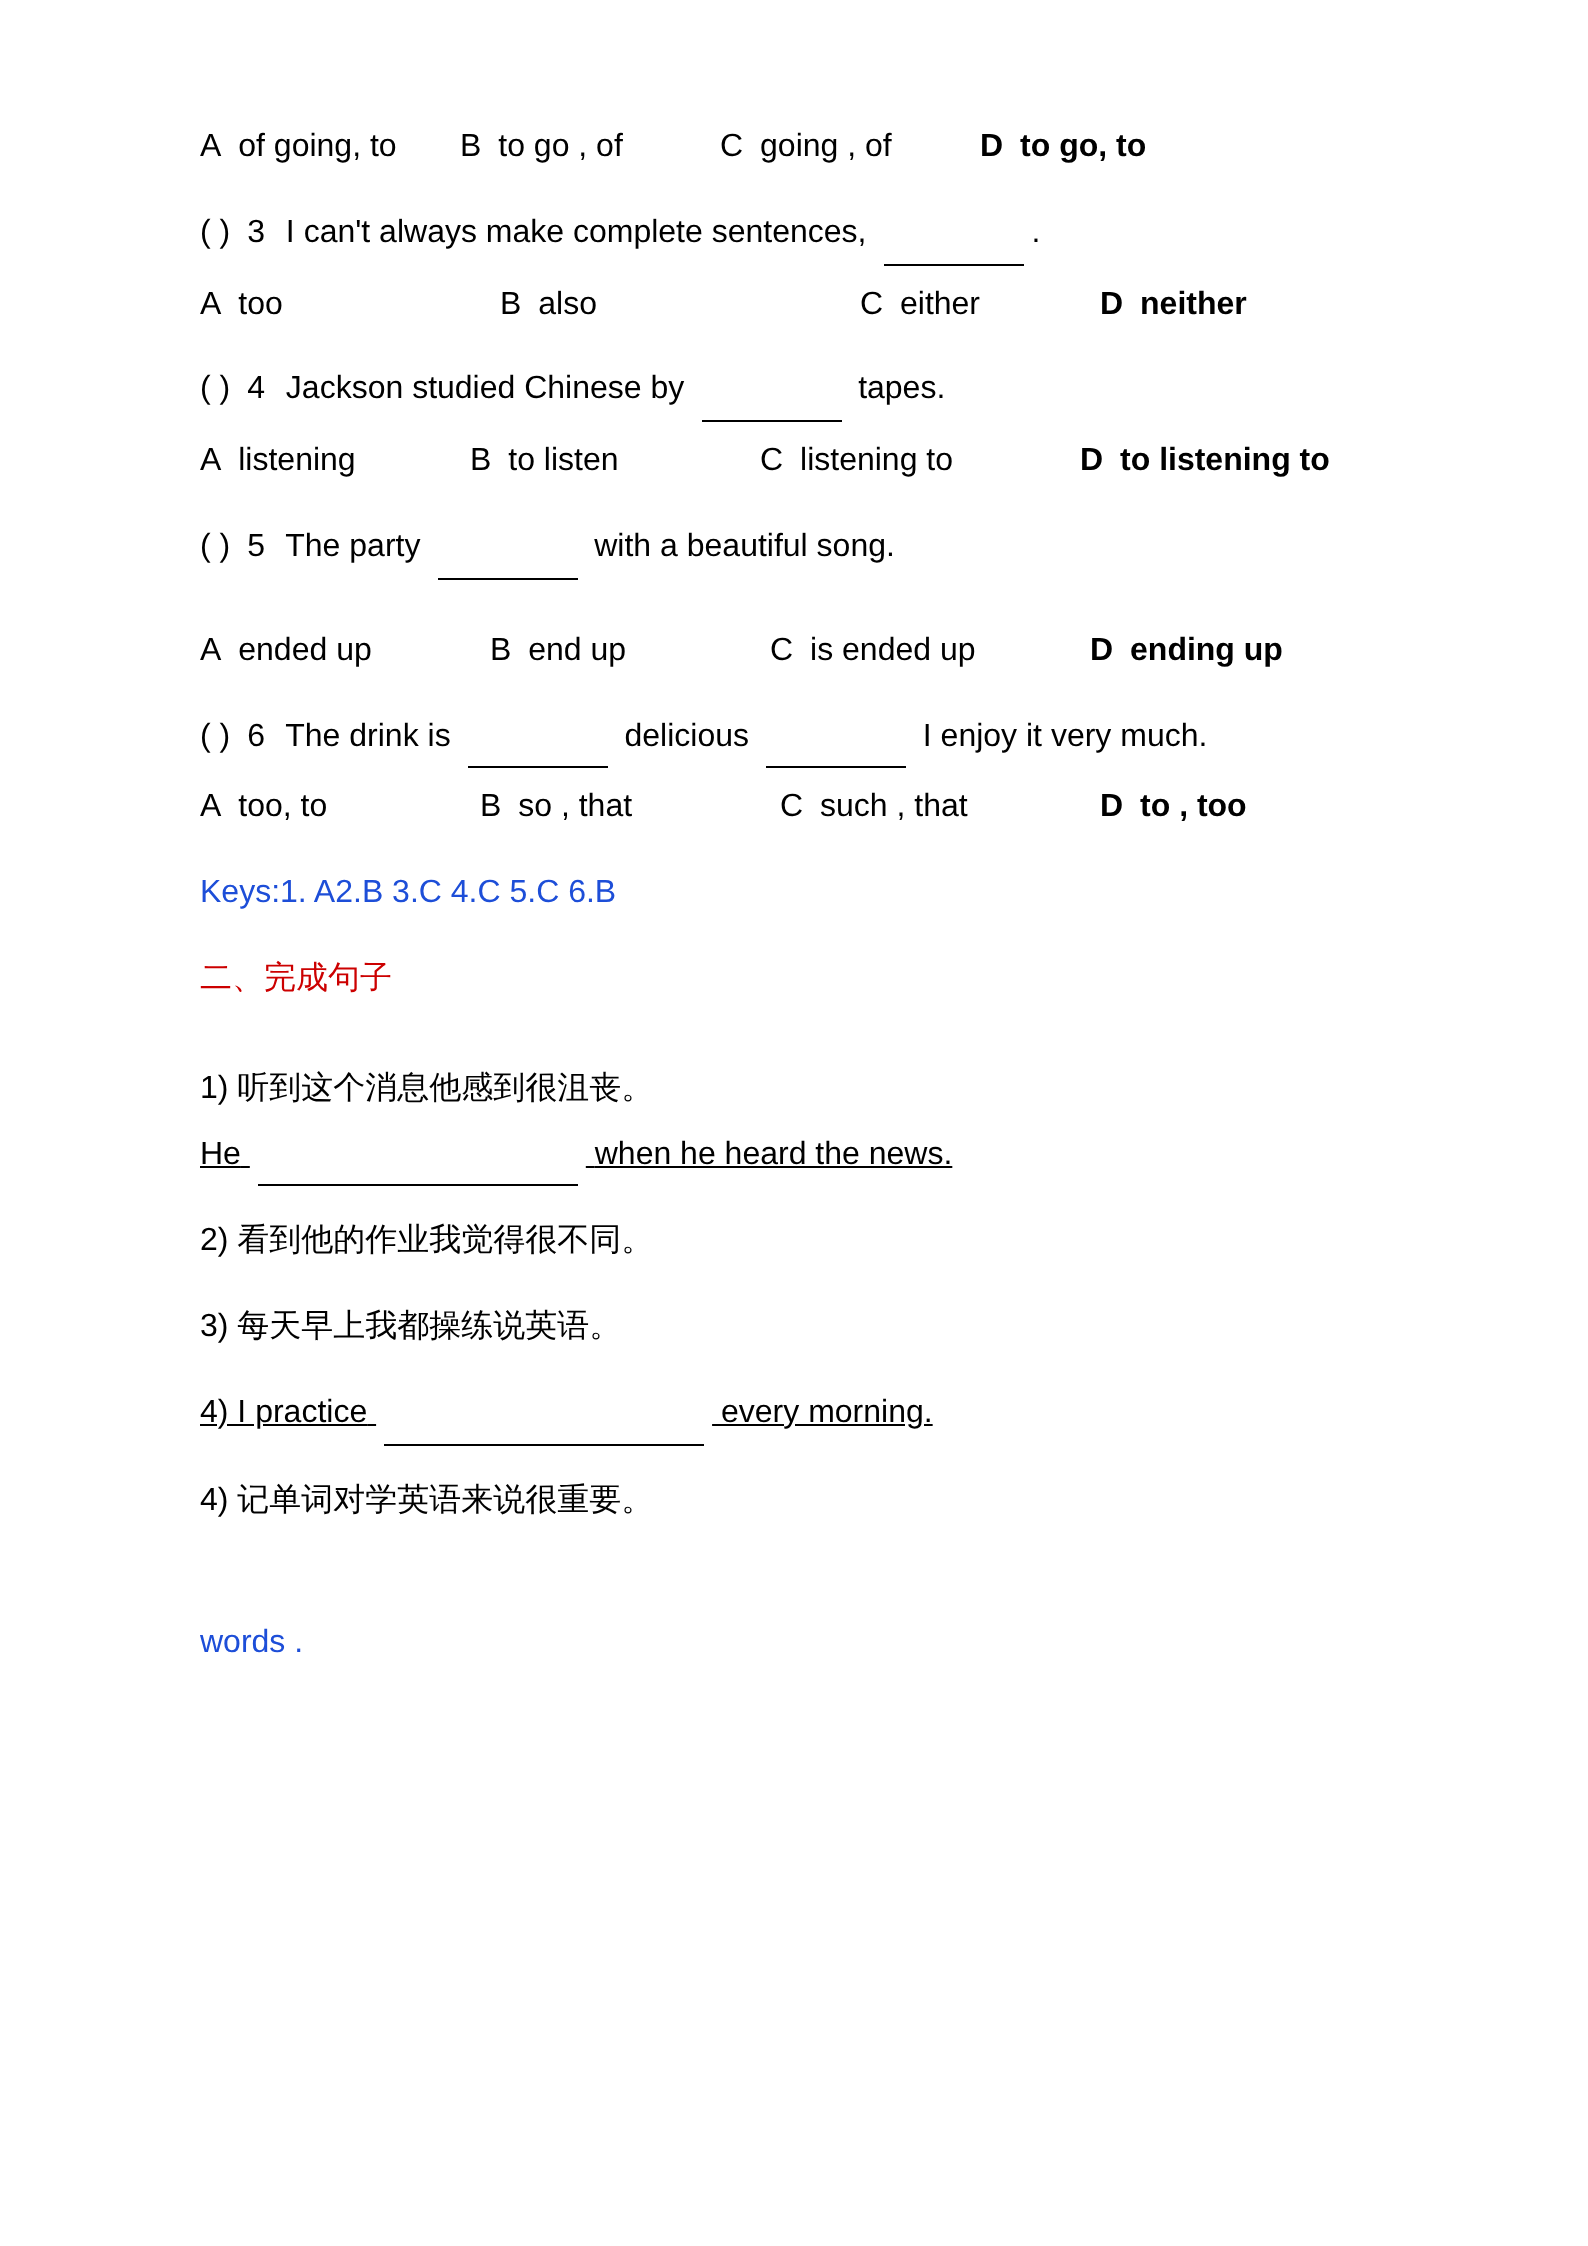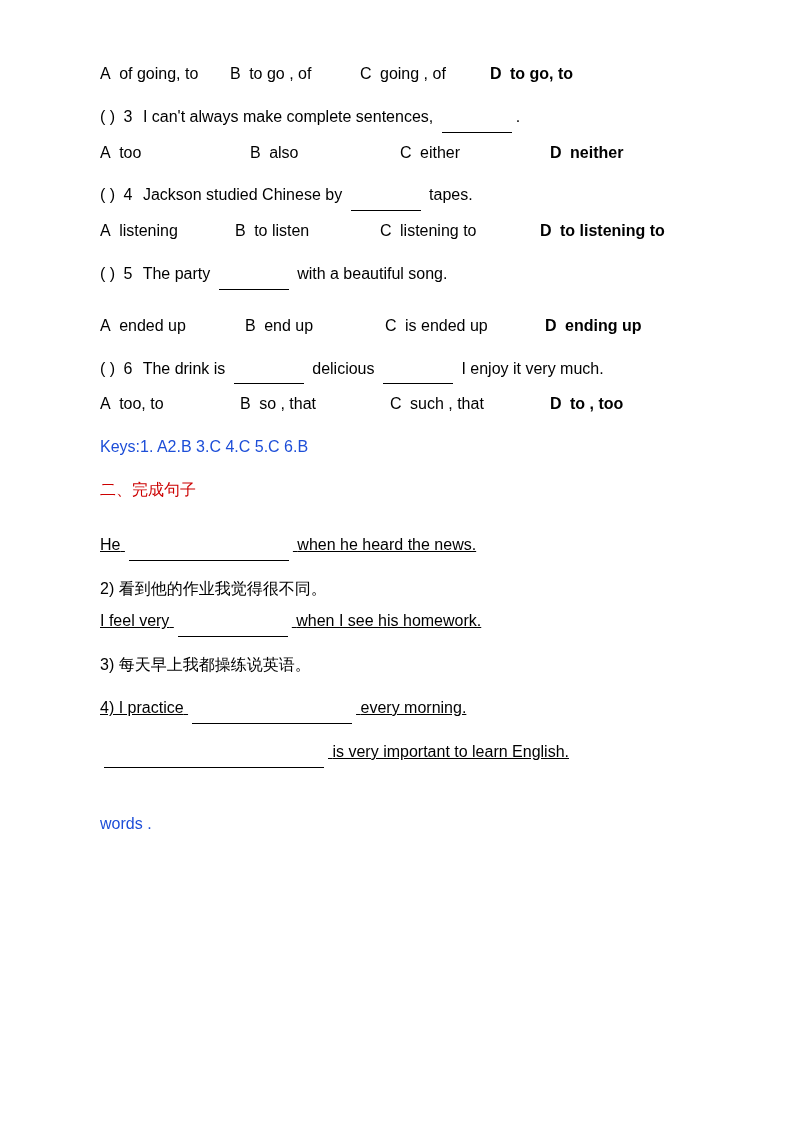--- a/index.html
+++ b/index.html
@@ -113,21 +113,21 @@
 
 <div class="options-row">
   <span class="option" style="min-width:120px;">
     <span class="option-letter">A</span>
     <span>too</span>
   </span>
   <span class="option" style="min-width:120px;">
     <span class="option-letter">B</span>
     <span>also</span>
   </span>
-  <span class="option" style="min-width:120px;">
+  <span class="option" style="min-width:120px;text-align:center;">
     <span class="option-letter">C</span>
     <span>either</span>
   </span>
   <span class="option">
     <span class="option-letter">D</span>
     <span>neither</span>
   </span>
 </div>
 
 <div class="question-header">
@@ -215,55 +215,52 @@
 
 <div class="keys">
   <span>Keys:1. A2.B 3.C 4.C 5.C 6.B</span>
 </div>
 
 <div class="section-title">
   <span>二、完成句子</span>
 </div>
 
 <div class="sentence-block">
+  <div class="chinese-line">
+    <span>1)  听到这个消息他感到很沮丧。</span>
+  </div>
   <div class="english-line">
     <span>He</span>
     <span class="blank blank-long">&nbsp;</span>
     <span>when he heard the news.</span>
   </div>
 </div>
 
 <div class="sentence-block">
   <div class="chinese-line">
     <span>2)  看到他的作业我觉得很不同。</span>
   </div>
-  <div class="english-line">
-    <span>I feel very</span>
-    <span class="blank blank-medium">&nbsp;</span>
-    <span>when I see his homework.</span>
-  </div>
 </div>
 
 <div class="sentence-block">
   <div class="chinese-line">
     <span>3) 每天早上我都操练说英语。</span>
   </div>
 </div>
 
 <div class="sentence-block">
   <div class="english-line">
     <span>4) I practice</span>
     <span class="blank blank-long">&nbsp;</span>
     <span>every morning.</span>
   </div>
 </div>
 
 <div class="sentence-block">
-  <div class="english-line">
-    <span class="blank" style="min-width:220px;display:inline-block;border-bottom:1px solid #000;">&nbsp;</span>
-    <span>is very important to learn English.</span>
+  <div class="chinese-line">
+    <span>4)  记单词对学英语来说很重要。</span>
   </div>
 </div>
 
 <div class="keys" style="margin-top:14px;">
   <br>
   <span>words .</span>
 </div>
 
 </body></html>

